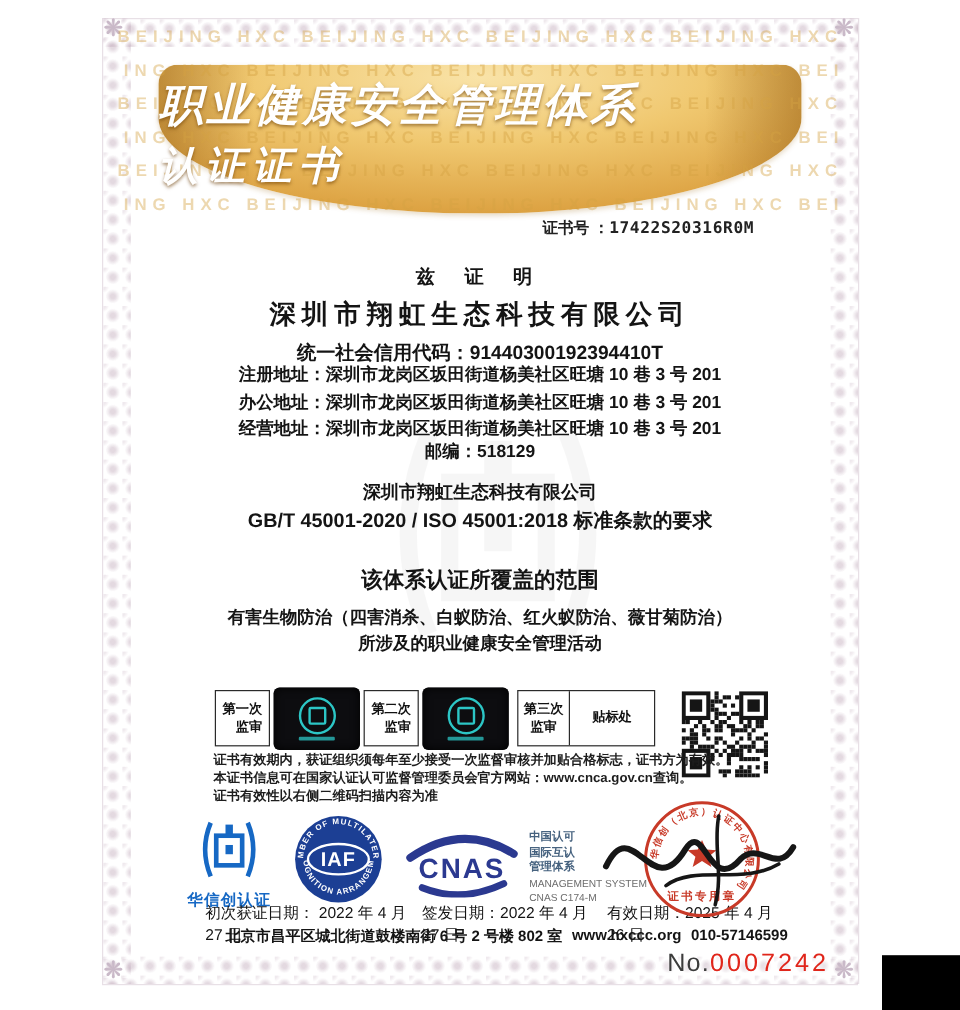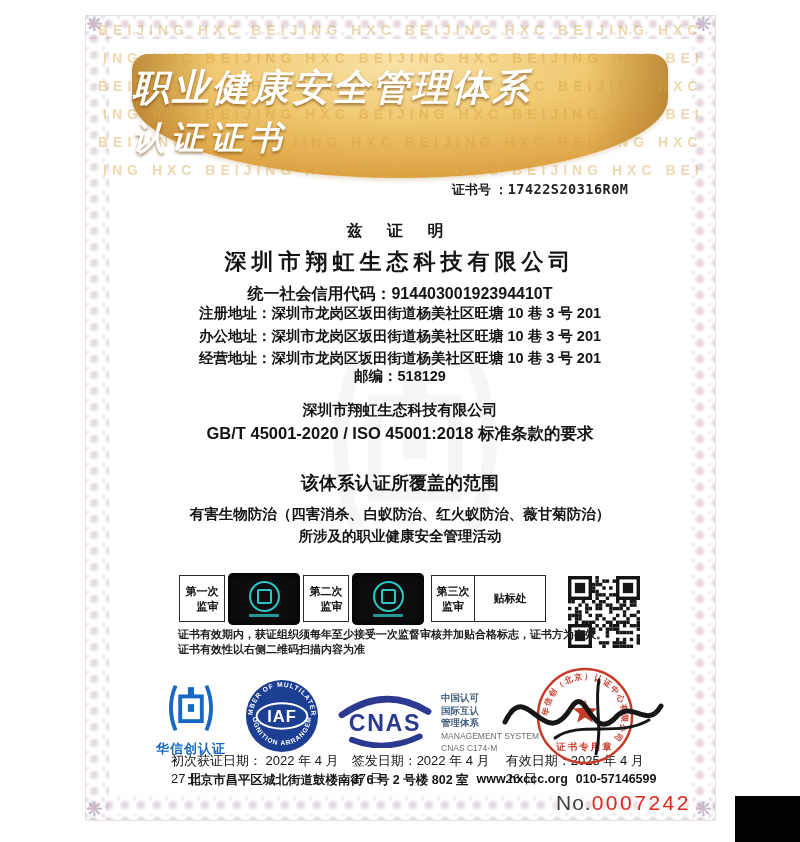--- a/index.html
+++ b/index.html
@@ -306,20 +306,21 @@
     <rect x="48" y="0" width="24" height="24" fill="#151515"></rect>
     <rect x="51.42857142857142" y="3.4285714285714284" width="17.142857142857142" height="17.142857142857142" fill="#fff"></rect>
     <rect x="54.857142857142854" y="6.857142857142857" width="10.285714285714285" height="10.285714285714285" fill="#151515"></rect>
     <rect x="0" y="48" width="24" height="24" fill="#151515"></rect>
     <rect x="3.4285714285714284" y="51.42857142857142" width="17.142857142857142" height="17.142857142857142" fill="#fff"></rect>
     <rect x="6.857142857142857" y="54.857142857142854" width="10.285714285714285" height="10.285714285714285" fill="#151515"></rect>
   </svg>
 
 <div class="notes">
   <div>证书有效期内，获证组织须每年至少接受一次监督审核并加贴合格标志，证书方为有效。</div>
+  <div>本证书信息可在国家认证认可监督管理委员会官方网站：www.cnca.gov.cn查询。</div>
   <div>证书有效性以右侧二维码扫描内容为准</div>
 </div>
 
 <div class="logo-hxc">
   <svg width="68" height="54" viewBox="0 0 80 70">
     <path d="M20,6 Q8,35 20,64" fill="none" stroke="#1668c4" stroke-width="5"></path>
     <path d="M60,6 Q72,35 60,64" fill="none" stroke="#1668c4" stroke-width="5"></path>
     <rect x="36" y="8" width="8" height="12" fill="#1668c4"></rect>
     <rect x="26" y="20" width="28" height="32" fill="none" stroke="#1668c4" stroke-width="5"></rect>
     <rect x="36" y="30" width="8" height="10" fill="#1668c4"></rect>

